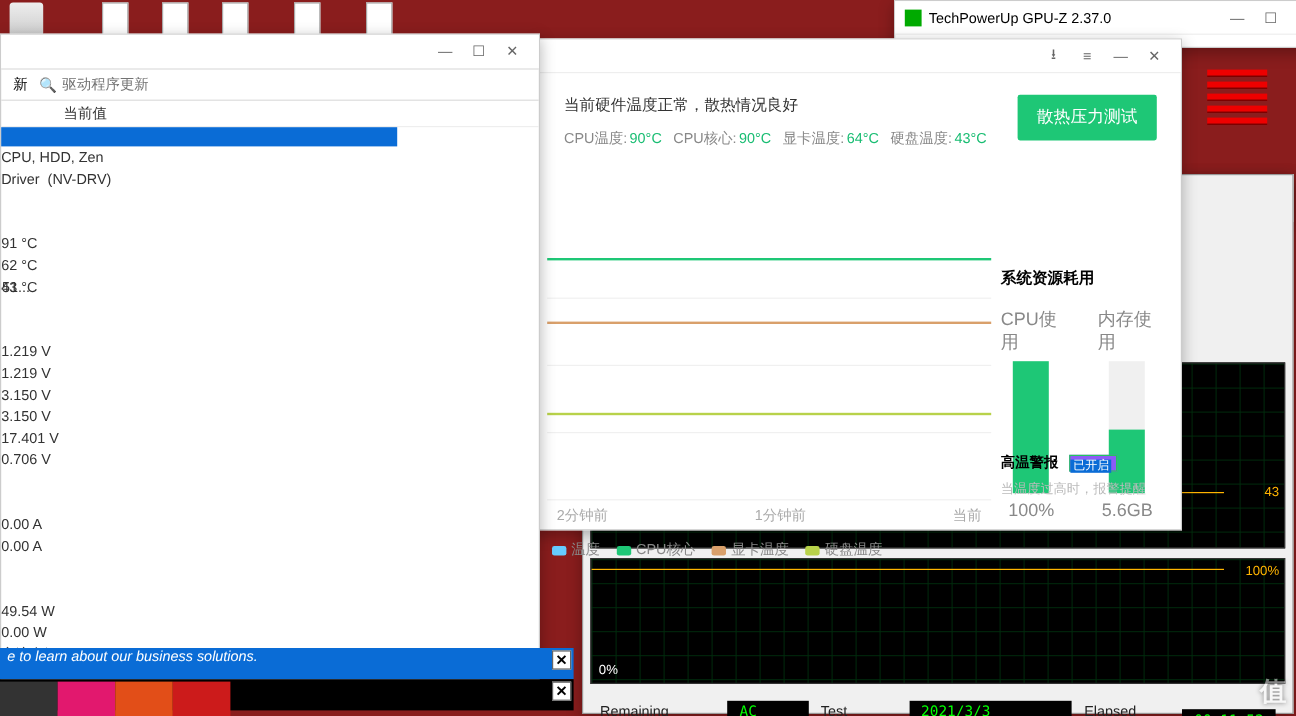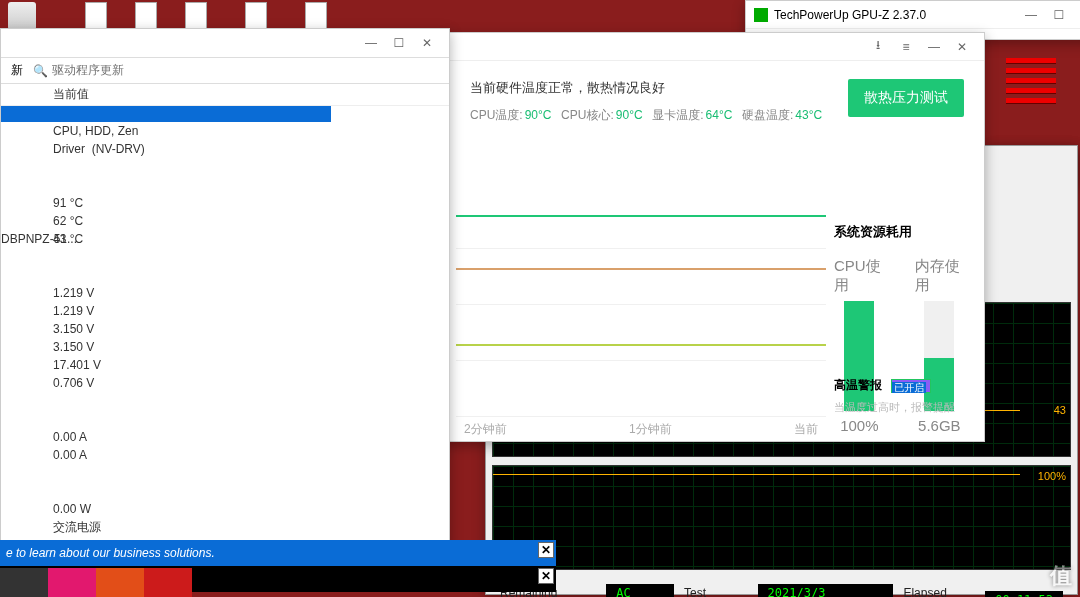--- a/index.html
+++ b/index.html
@@ -16,25 +16,25 @@
 .gpuz .titlebar{background:#fff}
 .gpuz-icon{width:14px;height:14px;background:#0a0;margin-right:6px;display:inline-block}
 
 .mon{left:0;top:28px;width:450px;height:540px;background:#fff}
 .mon .titlebar{justify-content:flex-end;border-bottom:none}
 .mon-search{display:flex;align-items:center;padding:4px 4px;border-top:1px solid #ddd;border-bottom:1px solid #ddd}
 .mon-search span.lbl{padding:0 6px}
 .mon-search .mag{color:#0066cc;margin:0 4px}
 .mon-hdr{padding:2px 0 2px 52px;color:#333;border-bottom:1px solid #eee}
 .mon-sel{height:16px;background:#0a6cd6;width:330px}
-.mon-body{padding-left:52px;color:#333;line-height:18px;height:440px;overflow:hidden;position:relative}
+.mon-body{color:#333;line-height:18px;height:440px;overflow:hidden;position:relative}
 .mon-body div{white-space:pre}
 .mon-btn{position:absolute;right:2px;bottom:2px;border:1px solid #adadad;background:#e1e1e1;padding:2px 8px}
 
-.banner{position:absolute;left:0;width:556px;height:26px;background:#0a6cd6;color:#fff;font-style:italic;font-size:14px;display:flex;align-items:center;padding-left:6px}
+.banner{position:absolute;left:0;width:478px;height:26px;background:#0a6cd6;color:#fff;font-style:italic;font-size:14px;display:flex;align-items:flex-start;padding-left:6px}
 .banner1{top:540px}
 .banner2{top:566px;background:#000}
 .banner .x{position:absolute;right:2px;top:2px;width:16px;height:16px;background:#fff;color:#000;display:flex;align-items:center;justify-content:center;font-style:normal;font-weight:bold;border:1px solid #666}
 .tiles{position:absolute;top:568px;left:0;height:29px;display:flex}
 .tile{width:48px;height:29px}
 .t1{background:#333}.t2{background:#e2186e}.t3{background:#e24e18}.t4{background:#cc1b1b}
 
 .temp{left:445px;top:32px;width:540px;height:410px}
 .temp .titlebar{justify-content:flex-end}
 .temp-head{padding:18px 24px 0 24px}
@@ -176,20 +176,38 @@
       </div>
     <div class="chart-line">
         <div class="wav" style="top:70%;background:#b8d24a"></div>
       </div>
     <div class="chart-line"></div>
     <div class="xax">
       <span>2分钟前</span>
       <span>1分钟前</span>
       <span>当前</span>
     </div>
+    <div class="legend">
+      <div class="lg">
+          <span class="sw" style="background:#6cf"></span>
+          <span>温度</span>
+        </div>
+      <div class="lg">
+          <span class="sw" style="background:#1ec776"></span>
+          <span>CPU核心</span>
+        </div>
+      <div class="lg">
+          <span class="sw" style="background:#d9a06b"></span>
+          <span>显卡温度</span>
+        </div>
+      <div class="lg">
+          <span class="sw" style="background:#b8d24a"></span>
+          <span>硬盘温度</span>
+        </div>
+    </div>
   </div>
   <div class="res-panel">
     <div class="res-title">系统资源耗用</div>
     <div class="bars">
       <div class="barcol">
         <span class="barlbl">CPU使用</span>
         <div class="barbg">
             <div class="barfill" style="height:100%"></div>
           </div>
         <span class="barlbl">100%</span>
@@ -238,20 +256,21 @@
     <div>3.150 V</div>
     <div>3.150 V</div>
     <div>17.401 V</div>
     <div>0.706 V</div>
     <div>&nbsp;</div>
       <div>&nbsp;</div>
     <div>0.00 A</div>
     <div>0.00 A</div>
     <div>&nbsp;</div>
       <div>&nbsp;</div>
+    <div>49.54 W</div>
     <div>0.00 W</div>
     <div>交流电源</div>
     <div>80.18 W</div>
 
   </div>
   <button class="mon-btn">Se</button>
 </div>
 
 <div class="banner banner1">
   <span>e to learn about our business solutions.</span>

